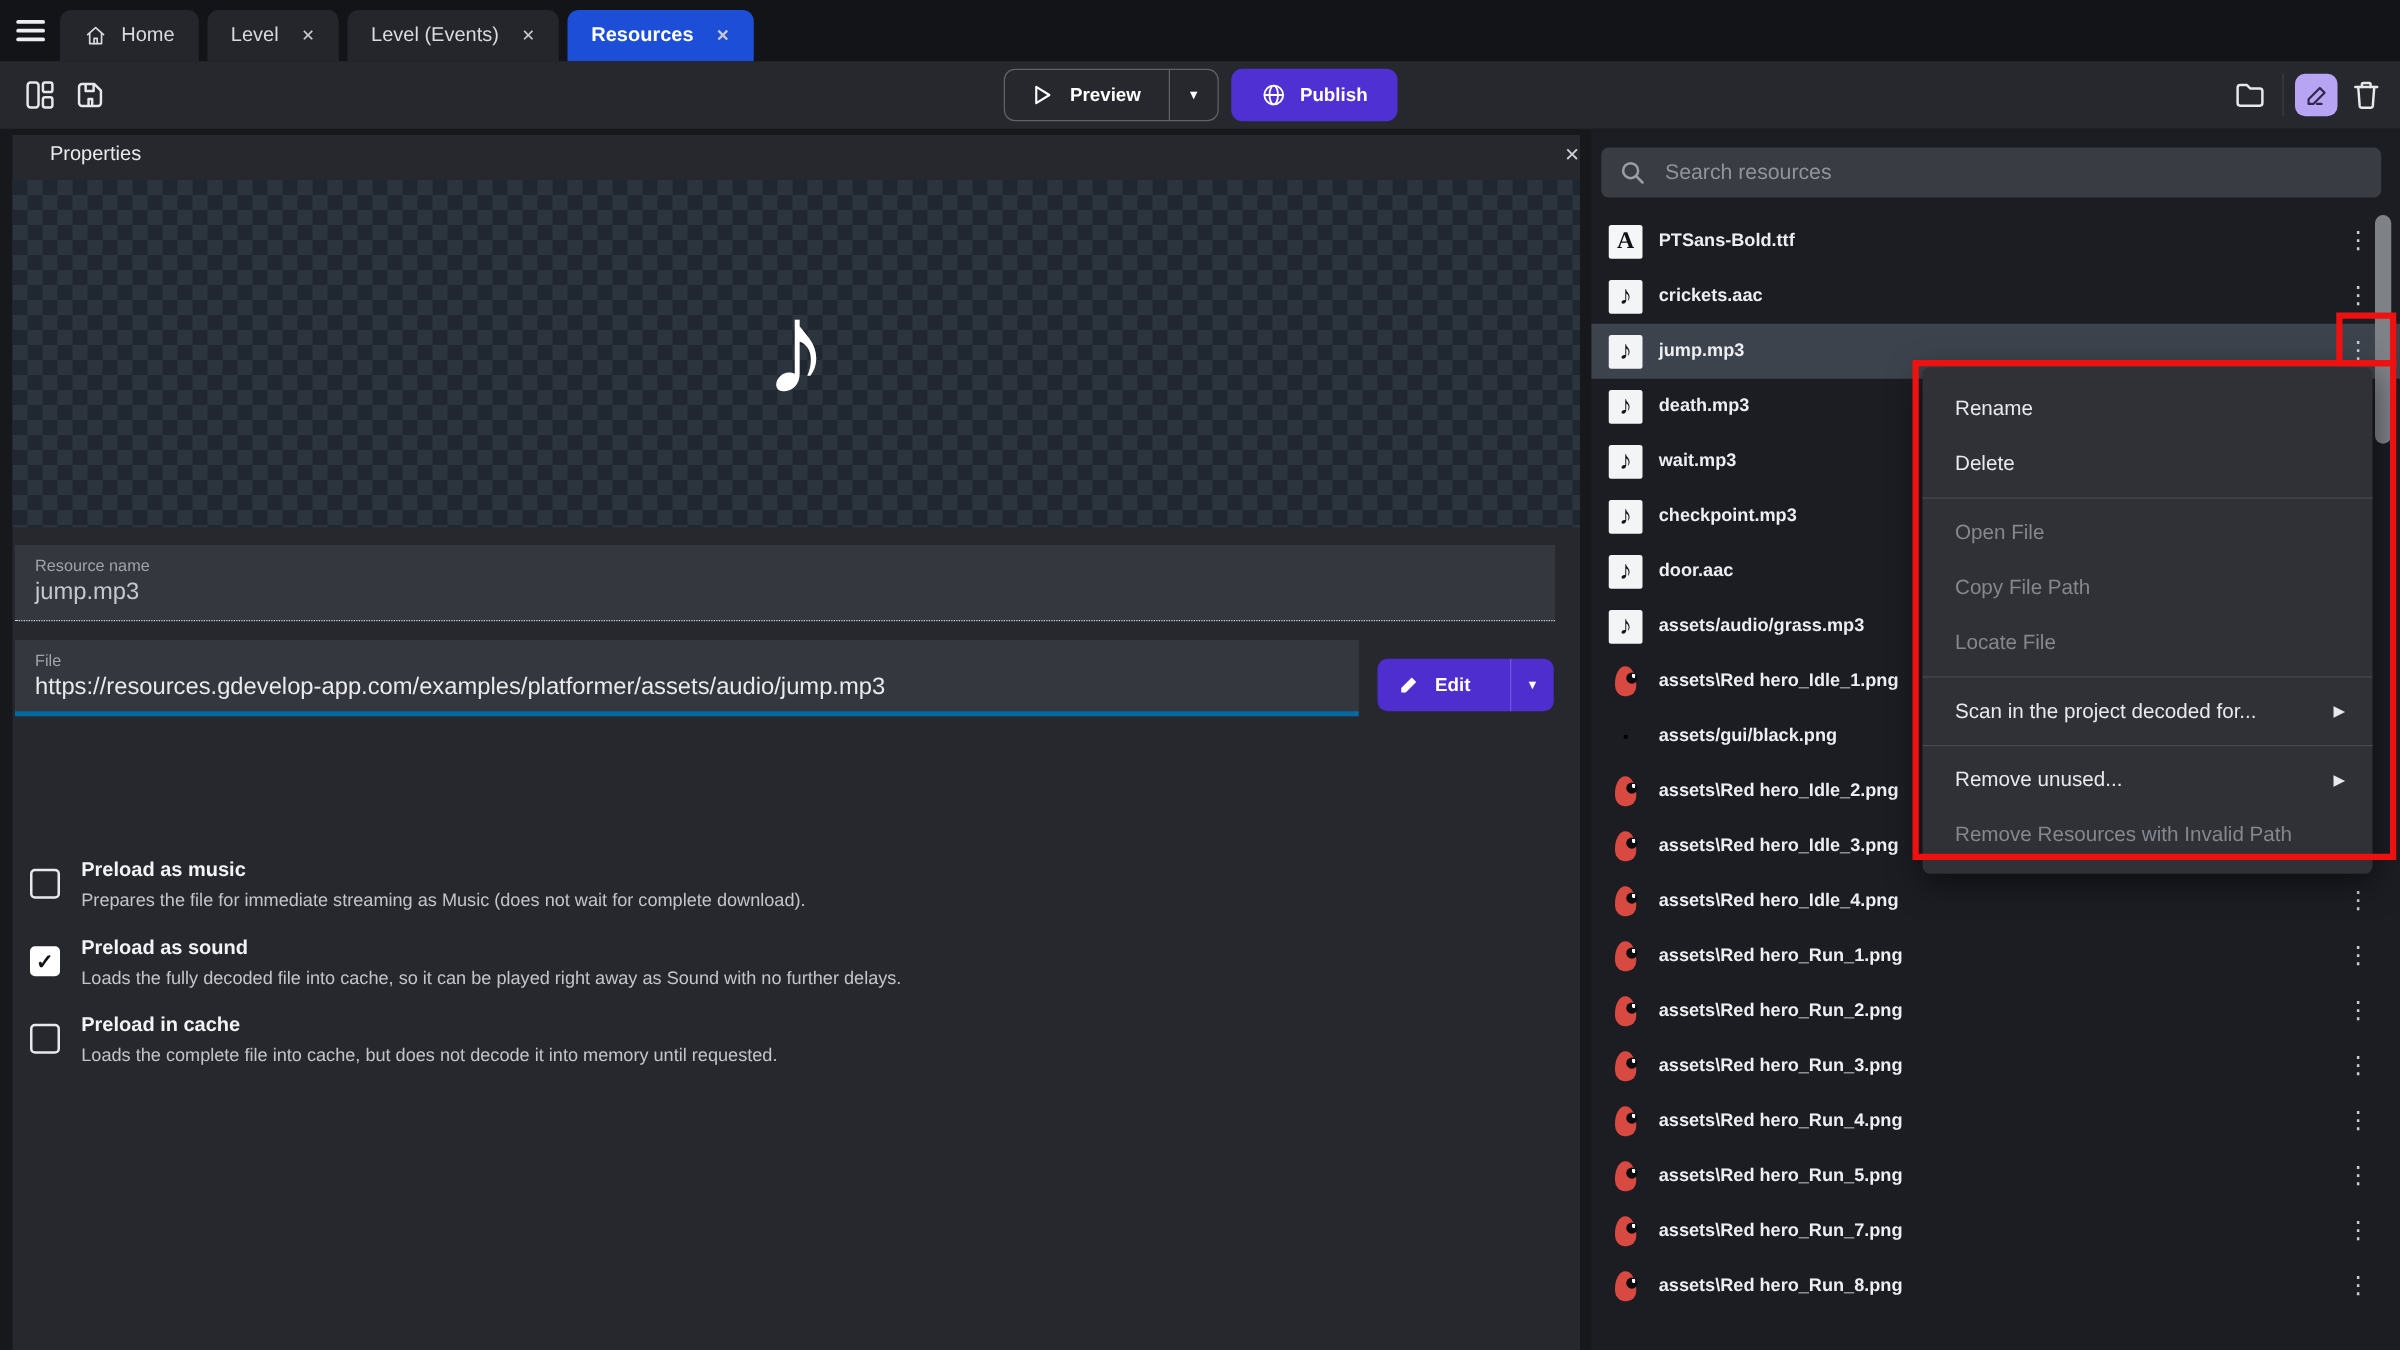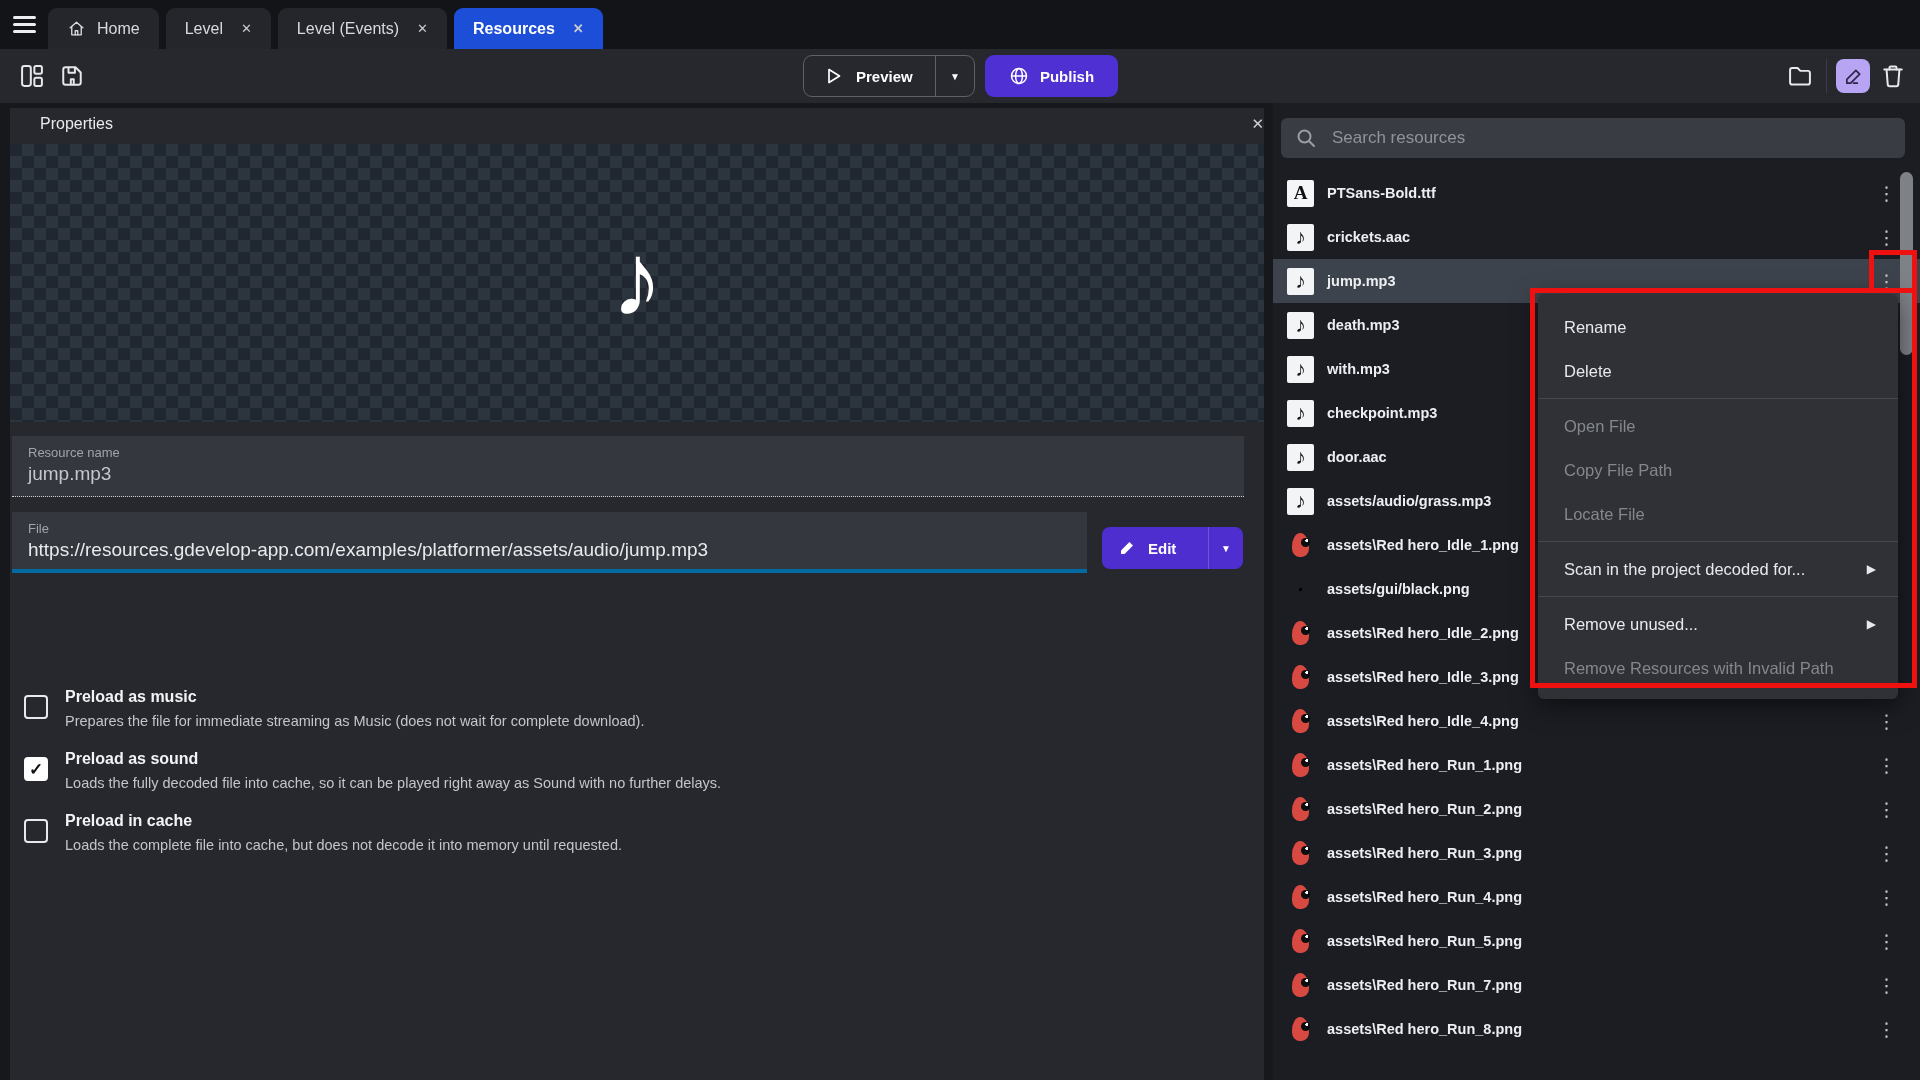--- a/index.html
+++ b/index.html
@@ -285,21 +285,21 @@
           <span class="res-name">jump.mp3</span>
           <span class="res-kebab ptr"></span>
         </div>
         <div class="res-row ptr">
           <span class="res-icon type-audio"></span>
           <span class="res-name">death.mp3</span>
           <span class="res-kebab ptr"></span>
         </div>
         <div class="res-row ptr">
           <span class="res-icon type-audio"></span>
-          <span class="res-name">with.mp3</span>
+          <span class="res-name">wait.mp3</span>
           <span class="res-kebab ptr"></span>
         </div>
         <div class="res-row ptr">
           <span class="res-icon type-audio"></span>
           <span class="res-name">checkpoint.mp3</span>
           <span class="res-kebab ptr"></span>
         </div>
         <div class="res-row ptr">
           <span class="res-icon type-audio"></span>
           <span class="res-name">door.aac</span>

